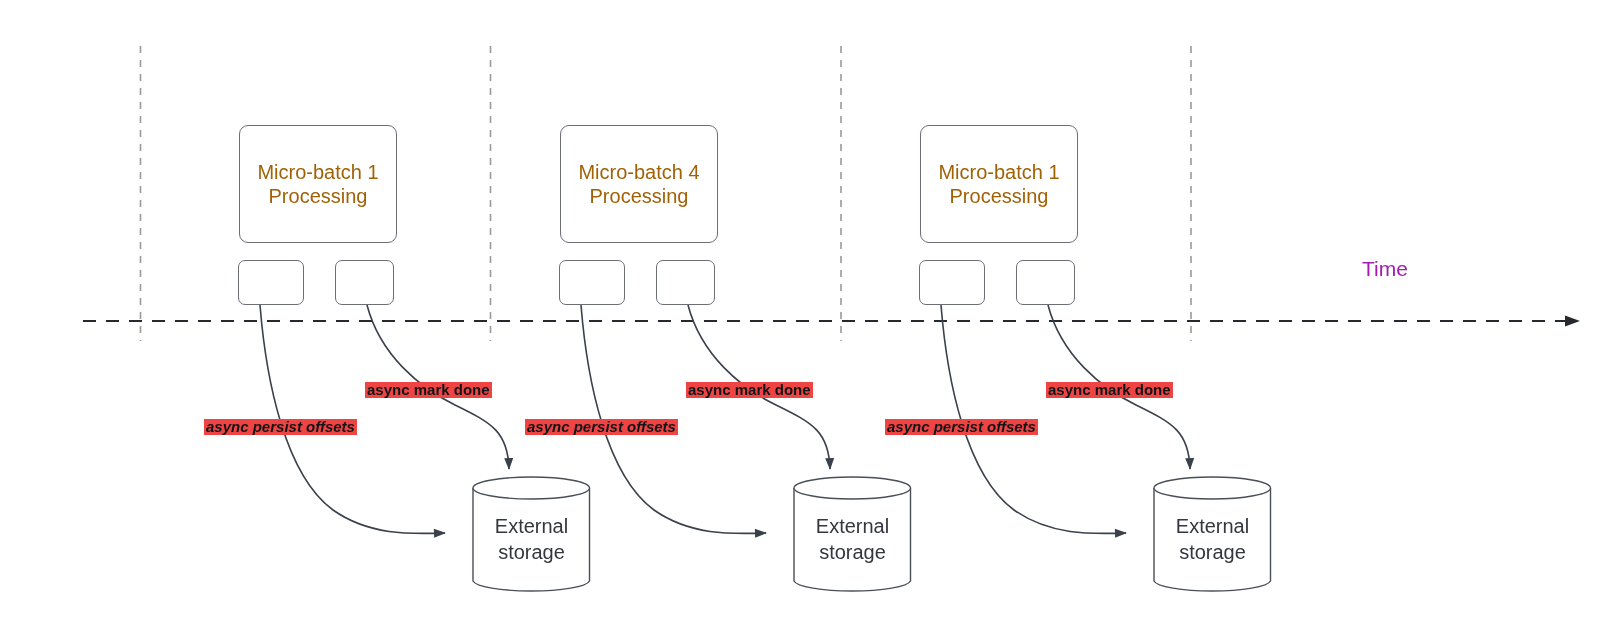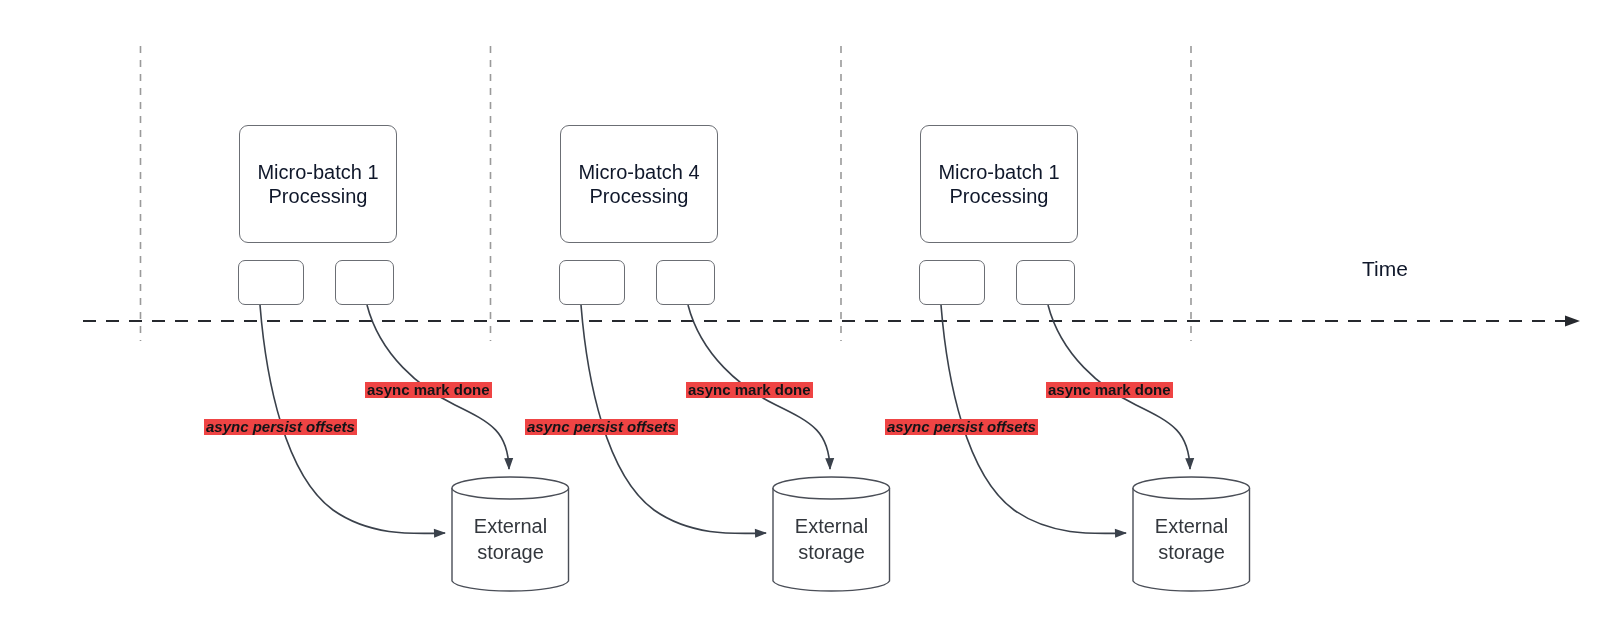--- a/index.html
+++ b/index.html
@@ -7,43 +7,43 @@
   .canvas{position:relative;width:1600px;height:642px;background:#ffffff;overflow:hidden;}
   .layer{position:absolute;left:0;top:0;}
   .group{position:absolute;top:0;width:0;height:0;}
   .g1{left:0;}
   .g2{left:321px;}
   .g3{left:681px;}
   .bigbox{
     position:absolute;left:239px;top:125px;width:156px;height:116px;
     border:1.4px solid #6b6e74;border-radius:9px;background:#ffffff;
     display:flex;flex-direction:column;align-items:center;justify-content:center;
-    font-size:20px;line-height:24px;color:#0f172a;text-align:center;
+    font-size:20px;line-height:24px;color:#a16207;text-align:center;
   }
   .sbox{
     position:absolute;top:260px;height:45px;border:1.4px solid #6b6e74;
     border-radius:7px;background:#ffffff;box-sizing:border-box;
   }
   .sbox.a{left:238px;width:66px;}
   .sbox.b{left:335px;width:59px;}
   .edge-label{
     position:absolute;white-space:nowrap;font-size:15px;font-weight:700;
     color:#121417;background:#ef4444;padding:0 2px;line-height:16px;
   }
   .edge-label.persist{left:204px;top:419px;font-style:italic;}
   .edge-label.done{left:365px;top:382px;}
-  .cyl{position:absolute;left:451px;top:476px;width:119px;height:117px;}
+  .cyl{position:absolute;left:472px;top:476px;width:119px;height:117px;}
   .cyl svg{position:absolute;left:0;top:0;}
   .cyl-text{
     position:absolute;left:0;top:37px;width:119px;height:52px;
     font-size:20px;line-height:26px;color:#33373d;text-align:center;
   }
   .time-label{
     position:absolute;left:1349px;top:257px;width:72px;text-align:center;
-    font-size:21px;line-height:23px;color:#0f172a;
+    font-size:21px;line-height:23px;color:#a21caf;
   }
 </style>
 </head>
 <body>
 
 <div class="canvas">
 
   <svg class="layer" width="1600" height="642" viewBox="0 0 1600 642">
     <defs>
       <marker id="arw" viewBox="0 0 13 10" refX="11.5" refY="5" markerWidth="13" markerHeight="10" markerUnits="userSpaceOnUse" orient="auto">

